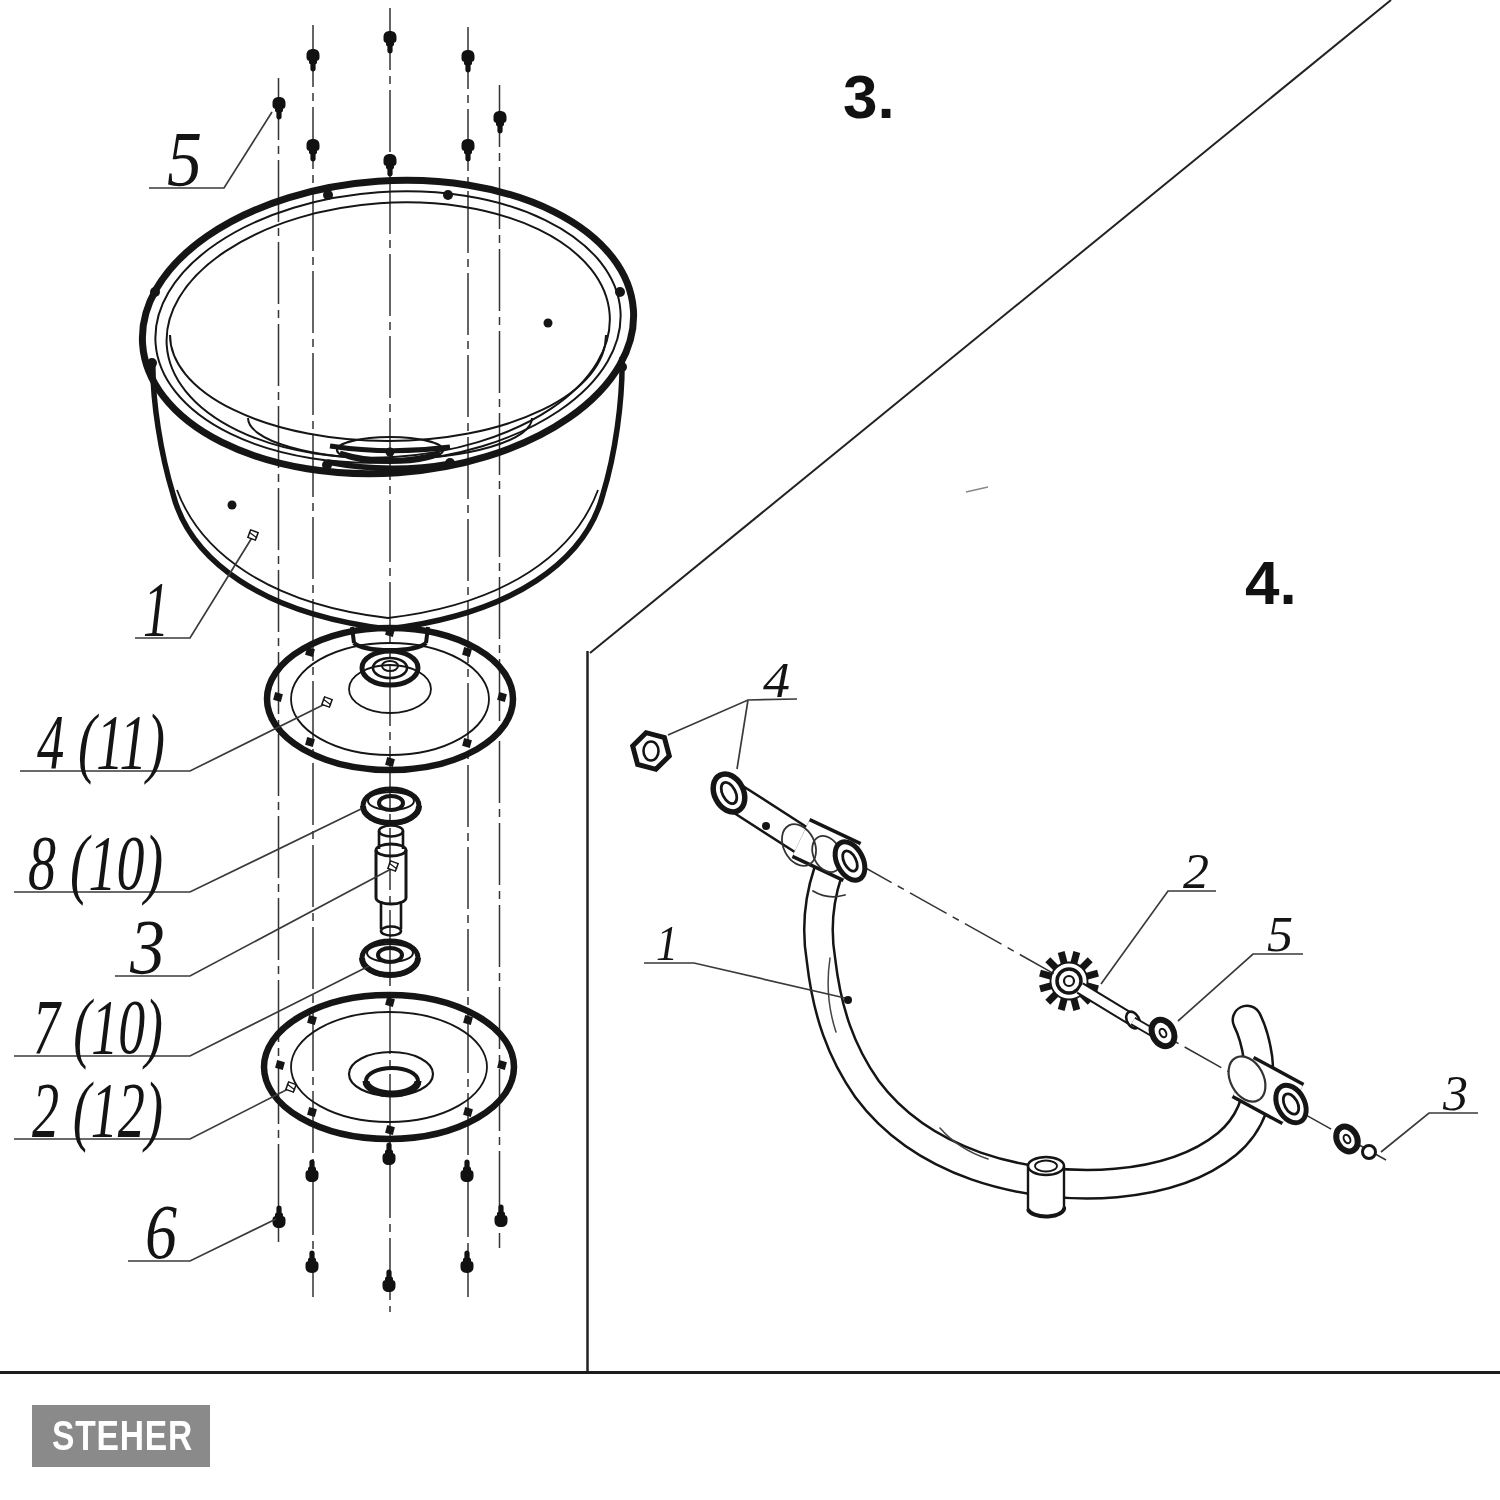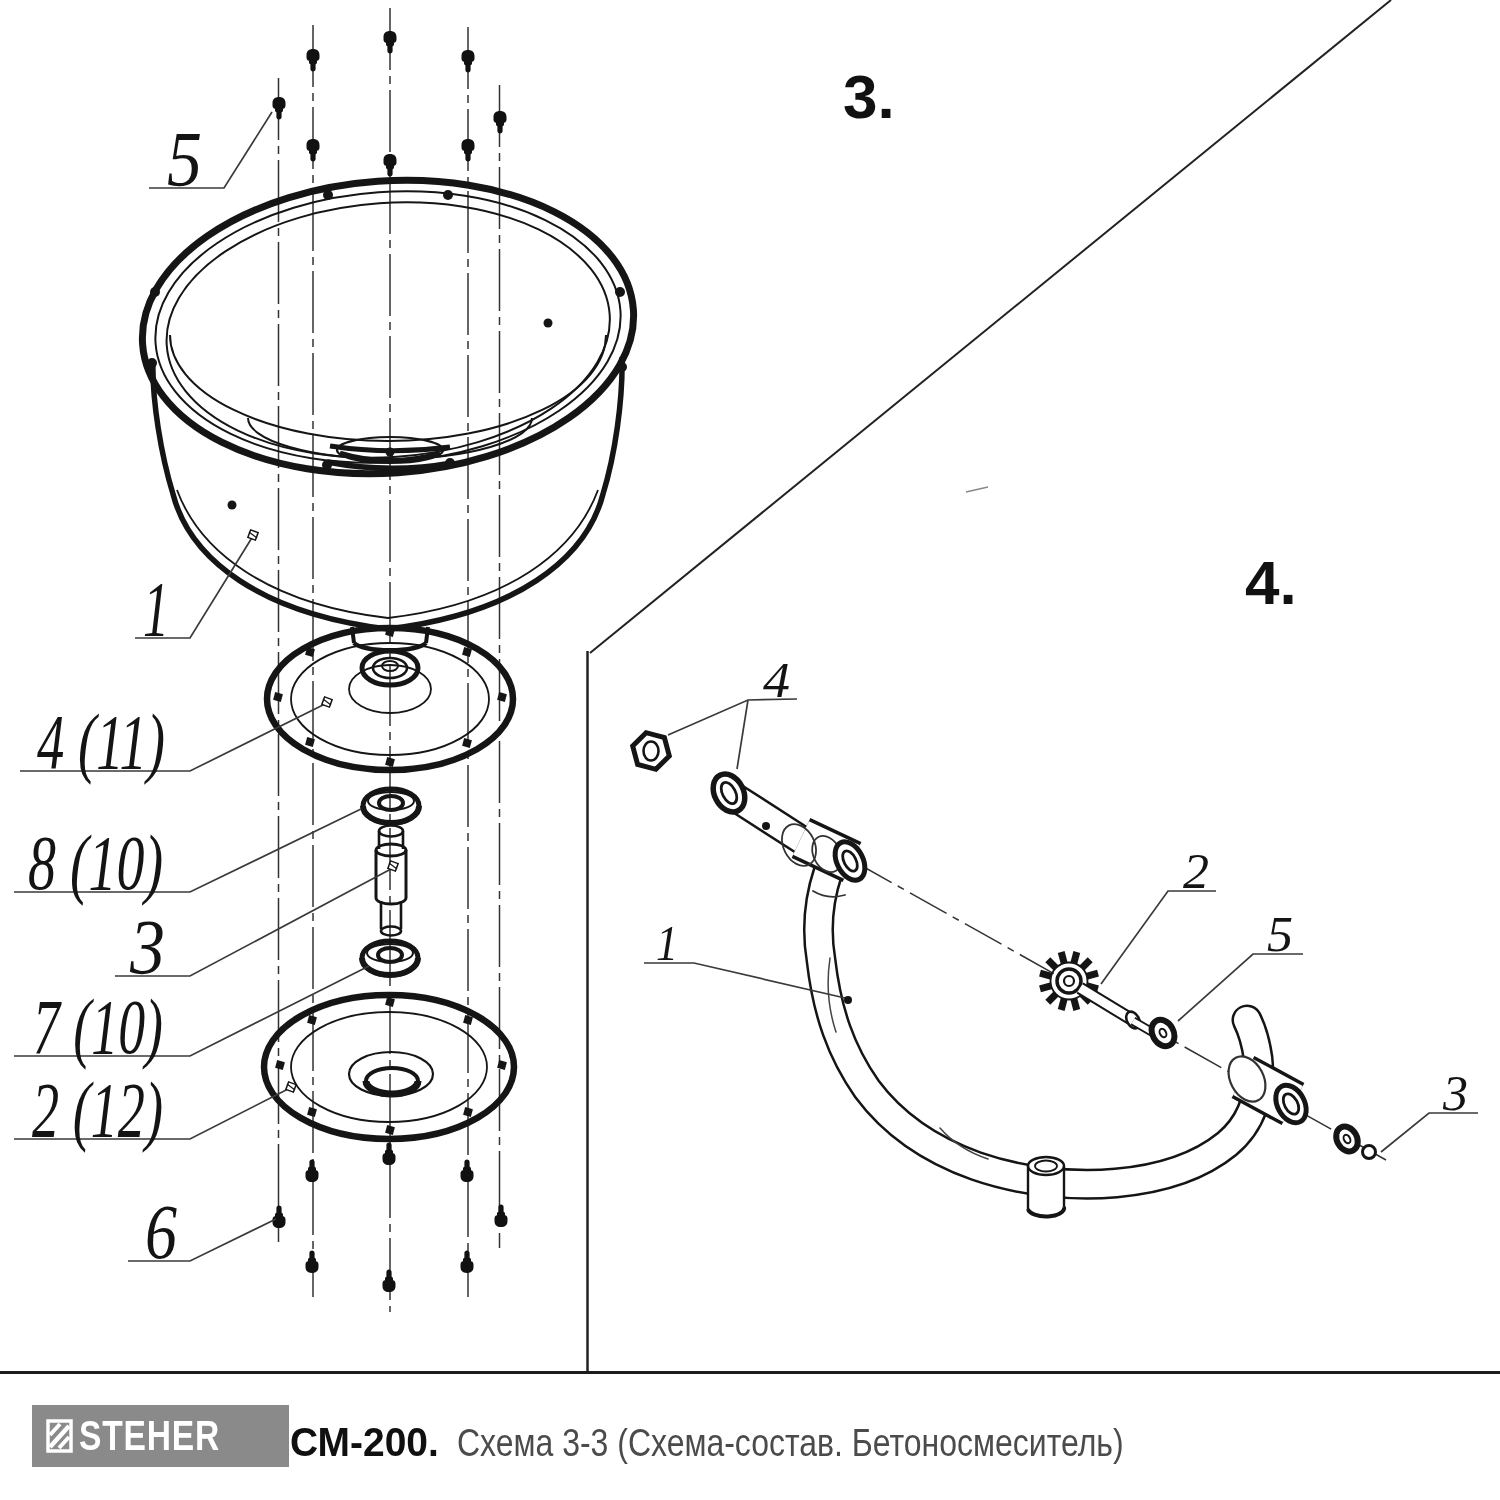--- a/index.html
+++ b/index.html
@@ -1,19 +1,19 @@
 <!DOCTYPE html>
 <html><head>
 <meta charset="utf-8">
 <style>
   html,body{margin:0;padding:0;background:#fff;width:1500px;height:1500px;overflow:hidden;}
   #page{position:relative;width:1500px;height:1500px;background:#fff;font-family:"Liberation Sans",sans-serif;}
   #drawing{position:absolute;left:0;top:0;}
   .footer-rule{position:absolute;left:0;top:1371px;width:1500px;height:3px;background:#1c1c1c;}
-  .logo-box{position:absolute;left:32px;top:1405px;width:257px;height:62px;background:#8a8a8a;display:flex;align-items:center;padding-left:14px;box-sizing:border-box;}
+  .logo-box{position:absolute;left:32px;top:1405px;width:178px;height:62px;background:#8a8a8a;display:flex;align-items:center;padding-left:14px;box-sizing:border-box;}
   .logo-text{color:#fff;font-weight:bold;font-size:42px;letter-spacing:1px;display:inline-block;transform:scaleX(.80);transform-origin:left center;margin-left:6px;}
   .caption{position:absolute;left:290px;top:1419px;white-space:nowrap;}
   .caption .model{font-weight:bold;color:#101010;font-size:41px;display:inline-block;transform:scaleX(.95);transform-origin:left center;}
   .caption .rest{color:#4b4b4b;font-size:39px;display:inline-block;transform:scaleX(.82);transform-origin:left center;margin-left:10px;}
 </style>
 </head>
 <body>
 
 <div id="page">
 <svg id="drawing" width="1500" height="1500" viewBox="0 0 1500 1500">
@@ -308,16 +308,13 @@
 <div class="footer-rule"></div>
 <div class="logo-box">
   <svg width="27" height="34" viewBox="0 0 27 34">
     <rect x="2" y="2" width="23" height="30" fill="none" stroke="#fff" stroke-width="3.5"></rect>
     <line x1="4" y1="28" x2="23" y2="7" stroke="#fff" stroke-width="4.5"></line>
     <line x1="4" y1="16" x2="14" y2="5" stroke="#fff" stroke-width="4"></line>
     <line x1="13" y1="29" x2="23" y2="18" stroke="#fff" stroke-width="4"></line>
   </svg>
   <span class="logo-text">STEHER</span>
 </div>
-<div class="caption">
-  <span class="model">СМ-200.</span><span class="rest">Схема 3-3 (Схема-состав. Бетоносмеситель)</span>
 </div>
-</div>
 
 </body></html>

